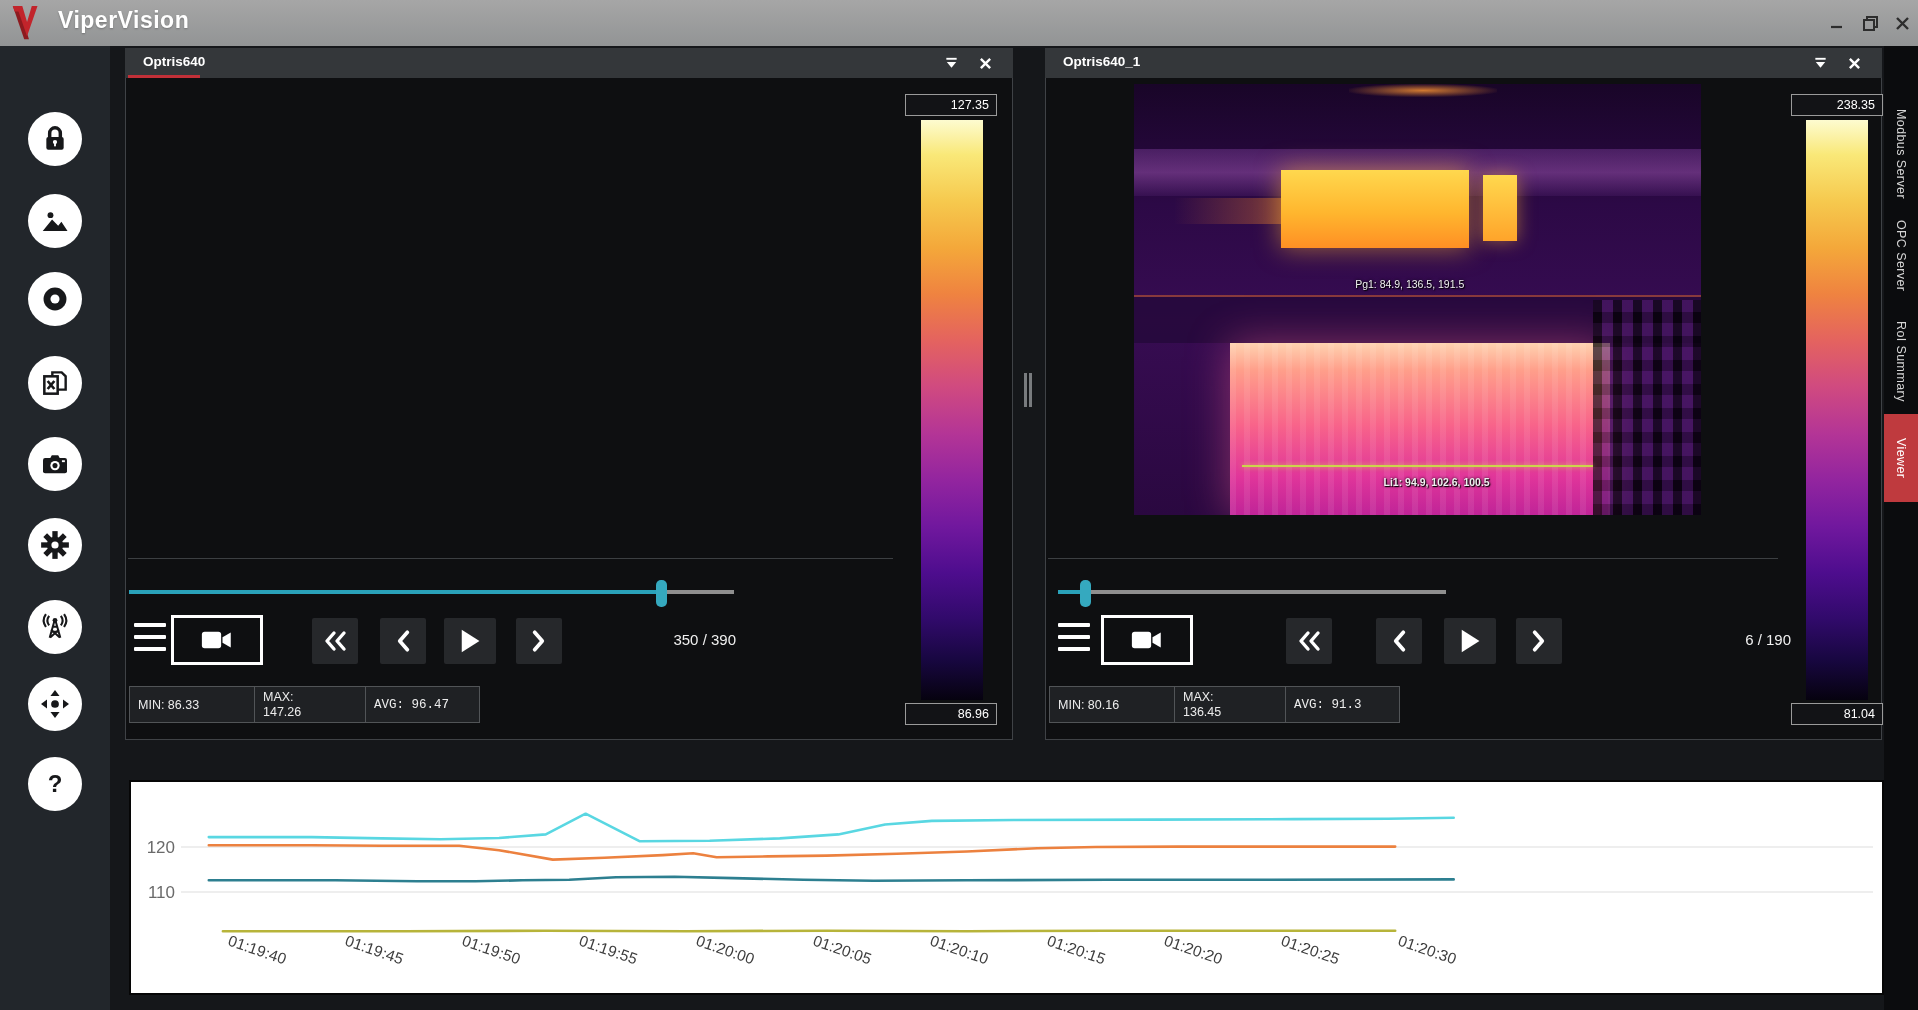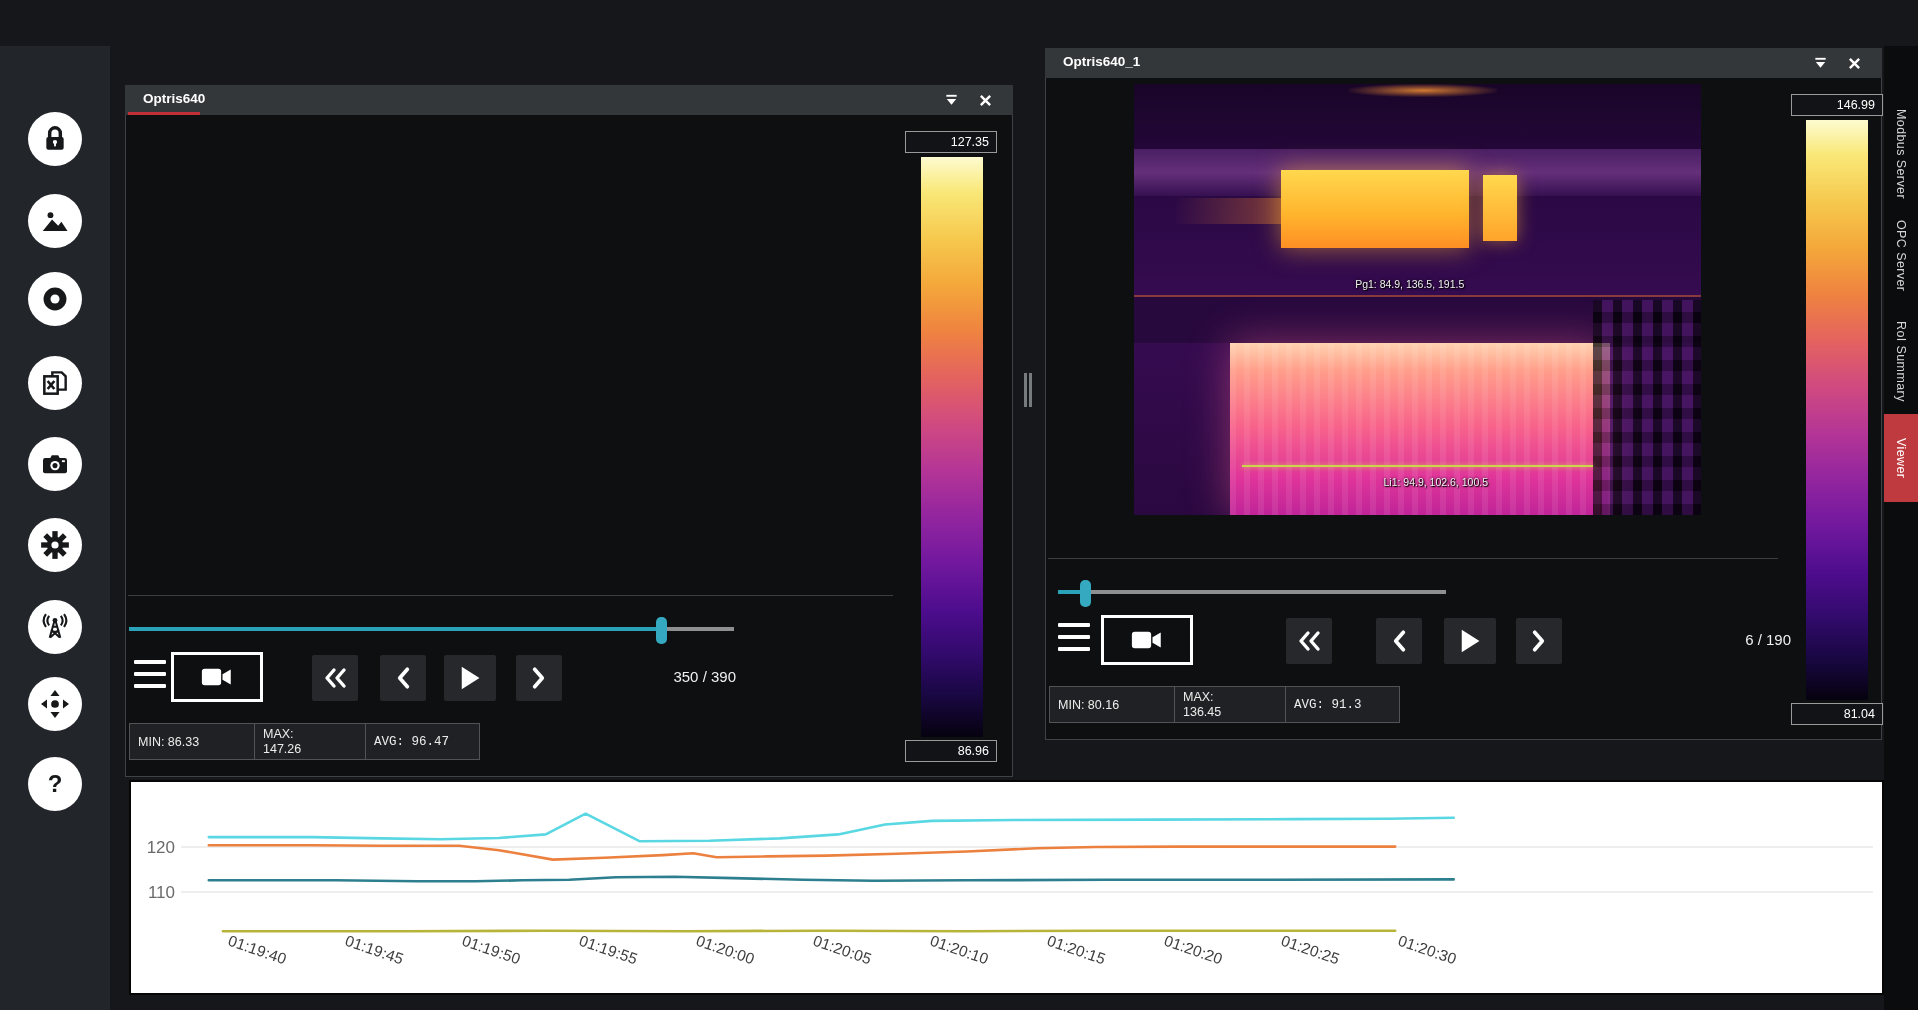--- a/index.html
+++ b/index.html
@@ -19,21 +19,21 @@
   .wb-min { left:1824px; } .wb-rst { left:1857px; } .wb-cls { left:1889px; }
 
   
   .sidebar { position:absolute; left:0; top:46px; width:110px; height:964px; background:#22262b; }
   .si { position:absolute; left:28px; width:54px; height:54px; border-radius:50%; background:#fff;
     display:flex; align-items:center; justify-content:center; cursor:pointer; }
   .si svg { width:32px; height:32px; }
 
   
   .panel { position:absolute; top:48px; height:692px; background:#0d0e10; }
-  .panel-left { left:125px; width:888px;margin-top:37px; }
+  .panel-left { left:125px; width:888px; }
   .panel-right { left:1045px; width:837px; }
   .phead { position:absolute; left:0; top:0; right:0; height:30px; background:#34373a; }
   .ptitle { position:absolute; left:18px; top:6px; font-size:13.5px; font-weight:bold; color:#fff; }
   .ptab-underline { position:absolute; left:3px; top:27px; width:72px; height:3px; background:#c13038; }
   .ph-ic { position:absolute; top:6px; width:20px; height:18px; display:flex; align-items:center;
     justify-content:center; cursor:pointer; }
   .ph-pin { right:52px; } .ph-close { right:18px; }
   .pbody { position:absolute; left:0; top:30px; right:0; bottom:0; background:#0e0f11;
     border:1px solid #3f4246; border-top:none; }
 
@@ -96,21 +96,21 @@
     box-shadow:0 0 40px rgba(255,100,150,.45); }
   .ri-hotpanel::after { content:""; position:absolute; inset:0;
     background:repeating-linear-gradient(90deg, rgba(255,255,255,.08) 0 6px, transparent 6px 14px); }
   .ri-grid { left:81%; top:50%; width:19%; height:50%; opacity:.9;
     background:
       repeating-linear-gradient(90deg, rgba(0,0,0,.6) 0 9px, rgba(80,25,110,.45) 9px 20px),
       repeating-linear-gradient(0deg, rgba(0,0,0,.5) 0 11px, rgba(95,35,125,.4) 11px 24px); }
   .ri-liline { left:19%; top:88.5%; width:62%; height:0; border-top:2px solid #ccd44c;
     box-shadow:0 0 5px rgba(210,220,80,.8); }
   .ri-anno-pg { left:39%; top:45%; }
-  .ri-anno-li { left:44%; top:91%; }
+  .ri-anno-li { left:44%; top:91%;font-weight:bold; }
 
   
   .cbar-box { position:absolute; width:92px; height:22px; border:1px solid #9a9a9a; background:#121316;
     color:#fff; font-size:12.5px; text-align:right; padding:3px 7px 0 0; }
   .cbar { position:absolute; width:62px; height:580px; top:42px;
     background:linear-gradient(180deg,
       #fdfbd0 0%, #f9e878 6%, #f6c94e 14%, #f4a83a 22%, #ef8340 30%,
       #e4635f 38%, #d04a80 46%, #b43596 54%, #93259f 62%, #71189e 70%,
       #4e0d8e 78%, #310a6b 86%, #180741 93%, #06020f 100%); }
   .pl .cbar-box { left:779px; } .pl .cbar { left:795px; }
@@ -176,20 +176,44 @@
   .tbody { position:absolute; left:4px; top:32px; width:1755px; height:215px; background:#fff;
     border:2px solid #060606; }
   .tbody svg { display:block; width:100%; height:100%; }
   .tbody svg text { font-family:"Liberation Sans", sans-serif; }
 </style>
 </head>
 <body>
 
 <div id="app">
 
+  <div class="titlebar">
+    <svg class="logo" viewBox="0 0 36 40">
+      <path d="M2 2 L14 37 L19 37 L8 2 Z" fill="#8d1a1f"></path>
+      <path d="M6 2 L17 34 L28 2 L22 2 L17 19 L12 2 Z" fill="#c2242b"></path>
+      <path d="M2 2 L8 2 L10 8 L4 8 Z" fill="#c2242b"></path>
+    </svg>
+    <span class="apptitle">ViperVision</span>
+    <div class="winbtn wb-min">
+      <svg width="16" height="16" viewBox="0 0 16 16">
+          <path d="M2 12 H13" stroke-width="2.2" fill="none"></path>
+        </svg>
+    </div>
+    <div class="winbtn wb-rst">
+      <svg width="17" height="17" viewBox="0 0 17 17">
+        <path d="M5 5 V2 H15 V12 H12" fill="none" stroke-width="2"></path>
+        <rect x="2" y="5" width="10" height="10" fill="none" stroke-width="2"></rect>
+      </svg>
+    </div>
+    <div class="winbtn wb-cls">
+      <svg width="15" height="15" viewBox="0 0 15 15">
+          <path d="M2 2 L13 13 M13 2 L2 13" stroke-width="2.4" fill="none"></path>
+        </svg>
+    </div>
+  </div>
 
   <div class="sidebar">
     <div class="si" style="top:66px">
       <svg viewBox="0 0 24 24">
         <path d="M8 11 V7.6 a4 4 0 0 1 8 0 V11" fill="none" stroke="#17181a" stroke-width="2.6"></path>
         <rect x="5.5" y="10.5" width="13" height="9.5" rx="1.5" fill="#17181a"></rect>
         <circle cx="12" cy="14.3" r="1.6" fill="#fff"></circle>
           <rect x="11.3" y="14.5" width="1.4" height="3" fill="#fff"></rect>
       </svg>
     </div>
@@ -358,21 +382,21 @@
         <div class="tshape ri-hotstreak"></div>
         <div class="tshape ri-hotrect"></div>
         <div class="tshape ri-hotrect2"></div>
         <div class="tshape ri-midbeam"></div>
         <div class="tshape ri-hotpanel"></div>
         <div class="tshape ri-grid"></div>
         <div class="tshape ri-liline"></div>
         <div class="anno ri-anno-pg">Pg1: 84.9, 136.5, 191.5</div>
         <div class="anno ri-anno-li">Li1: 94.9, 102.6, 100.5</div>
       </div>
-      <div class="cbar-box cb-top">146.99</div>
+      <div class="cbar-box cb-top">238.35</div>
       <div class="cbar"></div>
       <div class="cbar-box cb-bot">81.04</div>
       <div class="separator"></div>
 
       <div class="slider">
         <div class="sl-track"></div>
         <div class="sl-fill" style="width: 7%;"></div>
         <div class="sl-thumb" style="left: calc(7% - 5px);"></div>
       </div>
 

